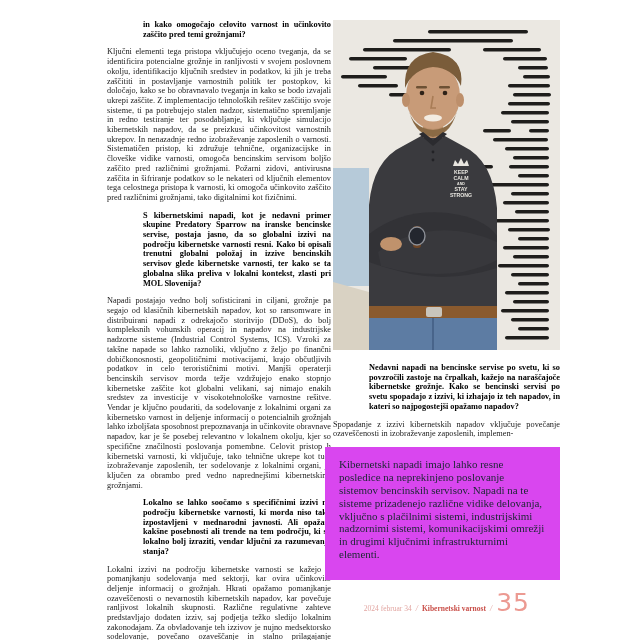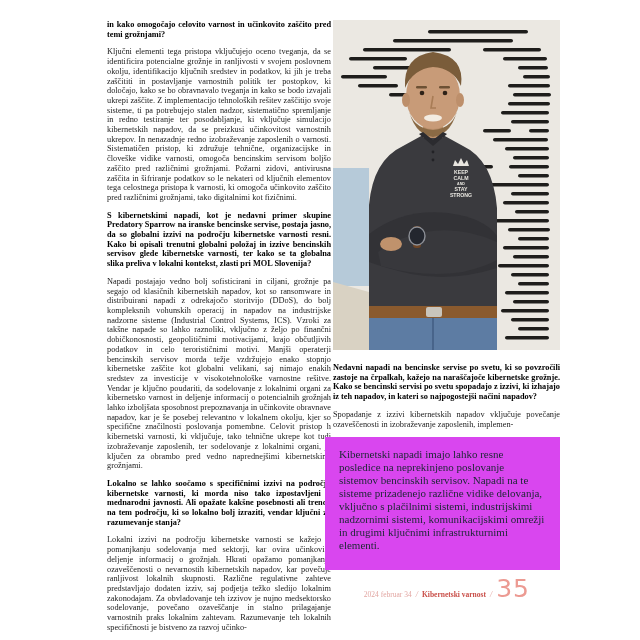--- a/index.html
+++ b/index.html
@@ -13,21 +13,21 @@
   .col{position:absolute;}
   #left-col{left:107px;top:20px;width:224px;}
   #right-col{left:333px;top:20px;width:227px;}
   p.body-text{
     margin:0 0 8px 0;
     font-size:8.3px;line-height:9.7px;
     text-align:justify;
     color:#222222;
   }
   p.question{
-    font-weight:bold;color:#000000;
+    font-weight:bold;color:#000000;margin-left:36px;
   }
   .photo-wrap{width:227px;height:330px;margin-bottom:13px;}
   .photo-wrap svg{display:block;}
   .quote-box{
     margin-left:-8px;
     width:207px;
     padding:11px 14px 19px 14px;
     background:#d946ef;
     font-size:11px;line-height:12.9px;
     color:#1b2733;
@@ -37,21 +37,21 @@
     position:absolute;left:333px;top:578px;width:227px;
     display:flex;justify-content:flex-end;align-items:baseline;
     gap:4px;padding-right:30px;box-sizing:border-box;
   }
   .footer-issue{font-size:7.5px;color:#e2a6a2;}
   .footer-slash{font-size:8px;color:#e2a6a2;font-style:italic;}
   .footer-mag{font-size:7.5px;font-weight:bold;color:#c94f49;}
   .footer-page{
     font-size:25px;line-height:22px;color:#ec9a92;
     font-family:"DejaVu Sans","Liberation Sans",sans-serif;
-    font-weight:normal;letter-spacing:1px;
+    font-weight:normal;letter-spacing:1px;margin-top:14px;
   }
 </style>
 </head>
 <body>
 
 <div class="col" id="left-col">
   <p class="body-text question">in kako omogočajo celovito varnost in učinkovito zaščito pred temi grožnjami?</p>
   <p class="body-text">Ključni elementi tega pristopa vključujejo oceno tveganja, da se identificira potencialne grožnje in ranljivosti v svojem poslovnem okolju, identifikacijo ključnih sredstev in podatkov, ki jih je treba zaščititi in postavljanje varnostnih politik ter postopkov, ki določajo, kako se bo obravnavalo tveganja in kako se bodo izvajali ukrepi zaščite. Z implementacijo tehnoloških rešitev zaščitijo svoje sisteme, ti pa potrebujejo stalen nadzor, sistematično spremljanje in redno testiranje ter posodabljanje, ki vključuje simulacijo kibernetskih napadov, da se preizkusi učinkovitost varnostnih ukrepov. In nenazadnje redno izobraževanje zaposlenih o varnosti. Sistematičen pristop, ki združuje tehnične, organizacijske in človeške vidike varnosti, omogoča bencinskim servisom boljšo zaščito pred različnimi grožnjami. Požarni zidovi, antivirusna zaščita in šifriranje podatkov so le nekateri od ključnih elementov tega celostnega pristopa k varnosti, ki omogoča učinkovito zaščito pred različnimi grožnjami, tako digitalnimi kot fizičnimi.</p>
   <p class="body-text question">S kibernetskimi napadi, kot je nedavni primer skupine Predatory Sparrow na iranske bencinske servise, postaja jasno, da so globalni izzivi na področju kibernetske varnosti resni. Kako bi opisali trenutni globalni položaj in izzive bencinskih servisov glede kibernetske varnosti, ter kako se ta globalna slika preliva v lokalni kontekst, zlasti pri MOL Slovenija?</p>
   <p class="body-text">Napadi postajajo vedno bolj sofisticirani in ciljani, grožnje pa segajo od klasičnih kibernetskih napadov, kot so ransomware in distribuirani napadi z odrekajočo storitvijo (DDoS), do bolj kompleksnih vohunskih operacij in napadov na industrijske nadzorne sisteme (Industrial Control Systems, ICS). Vzroki za takšne napade so lahko raznoliki, vključno z željo po finančni dobičkonosnosti, geopolitičnimi motivacijami, krajo občutljivih podatkov in celo terorističnimi motivi. Manjši operaterji bencinskih servisov morda težje vzdržujejo enako stopnjo kibernetske zaščite kot globalni velikani, saj nimajo enakih sredstev za investicije v visokotehnološke varnostne rešitve. Vendar je ključno poudariti, da sodelovanje z lokalnimi organi za kibernetsko varnost in deljenje informacij o potencialnih grožnjah lahko izboljšata sposobnost prepoznavanja in učinkovite obravnave napadov, kar je še posebej relevantno v lokalnem okolju, kjer so specifične značilnosti poslovanja pomembne. Celovit pristop h kibernetski varnosti, ki vključuje, tako tehnične ukrepe kot tudi izobraževanje zaposlenih, ter sodelovanje z lokalnimi organi, je ključen za obrambo pred vedno naprednejšimi kibernetskimi grožnjami.</p>
@@ -164,21 +164,21 @@
           <text x="128" y="154" font-size="5.2" font-weight="bold" fill="#e8e6e0" text-anchor="middle" font-family="Liberation Sans, sans-serif">KEEP</text>
           <text x="128" y="160" font-size="5.2" font-weight="bold" fill="#e8e6e0" text-anchor="middle" font-family="Liberation Sans, sans-serif">CALM</text>
           <text x="128" y="165" font-size="3.6" font-weight="bold" fill="#e8e6e0" text-anchor="middle" font-family="Liberation Sans, sans-serif">AND</text>
           <text x="128" y="171" font-size="5.2" font-weight="bold" fill="#e8e6e0" text-anchor="middle" font-family="Liberation Sans, sans-serif">STAY</text>
           <text x="128" y="177" font-size="5.2" font-weight="bold" fill="#e8e6e0" text-anchor="middle" font-family="Liberation Sans, sans-serif">STRONG</text>
         </g>
       </g>
     </svg>
   </div>
 
-  <p class="body-text question">Nedavni napadi na bencinske servise po svetu, ki so povzročili zastoje na črpalkah, kažejo na naraščajoče kibernetske grožnje. Kako se bencinski servisi po svetu spopadajo z izzivi, ki izhajajo iz teh napadov, in kateri so najpogostejši načini napadov?</p>
+  <p class="body-text question">Nedavni napadi na bencinske servise po svetu, ki so povzročili zastoje na črpalkah, kažejo na naraščajoče kibernetske grožnje. Kako se bencinski servisi po svetu spopadajo z izzivi, ki izhajajo iz teh napadov, in kateri so najpogostejši opažamo napadov?</p>
   <p class="body-text">Spopadanje z izzivi kibernetskih napadov vključuje povečanje ozaveščenosti in izobraževanje zaposlenih, implemen-</p>
 
   <div class="quote-box">Kibernetski napadi imajo lahko resne posledice na neprekinjeno poslovanje sistemov bencinskih servisov. Napadi na te sisteme prizadenejo različne vidike delovanja, vključno s plačilnimi sistemi, industrijskimi nadzornimi sistemi, komunikacijskimi omrežji in drugimi ključnimi infrastrukturnimi elementi.</div>
 </div>
 
 <div id="footer">
   <span class="footer-issue">2024 februar 34</span>
   <span class="footer-slash">/</span>
   <span class="footer-mag">Kibernetski varnost</span>
   <span class="footer-slash">/</span>

